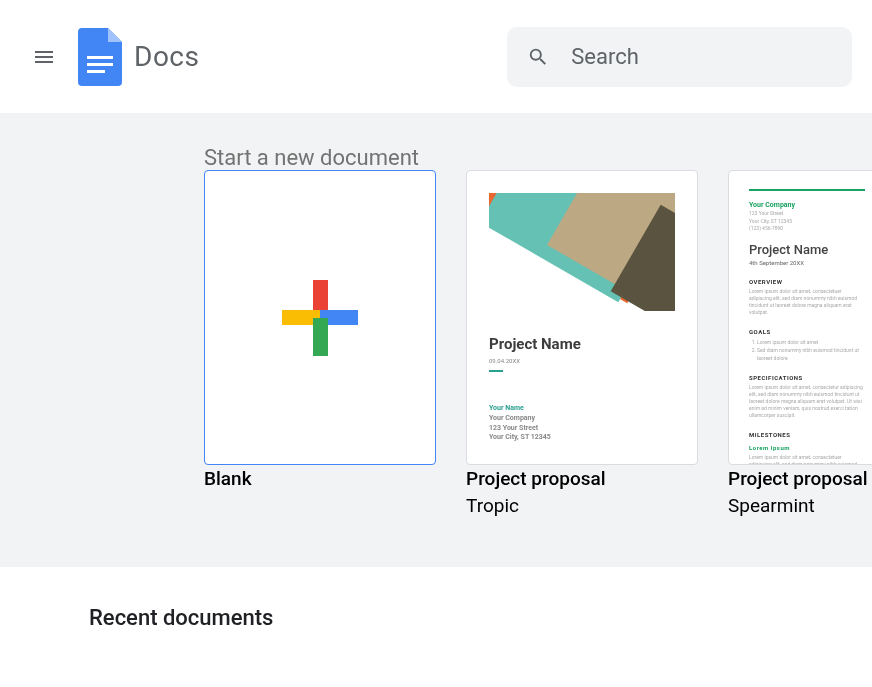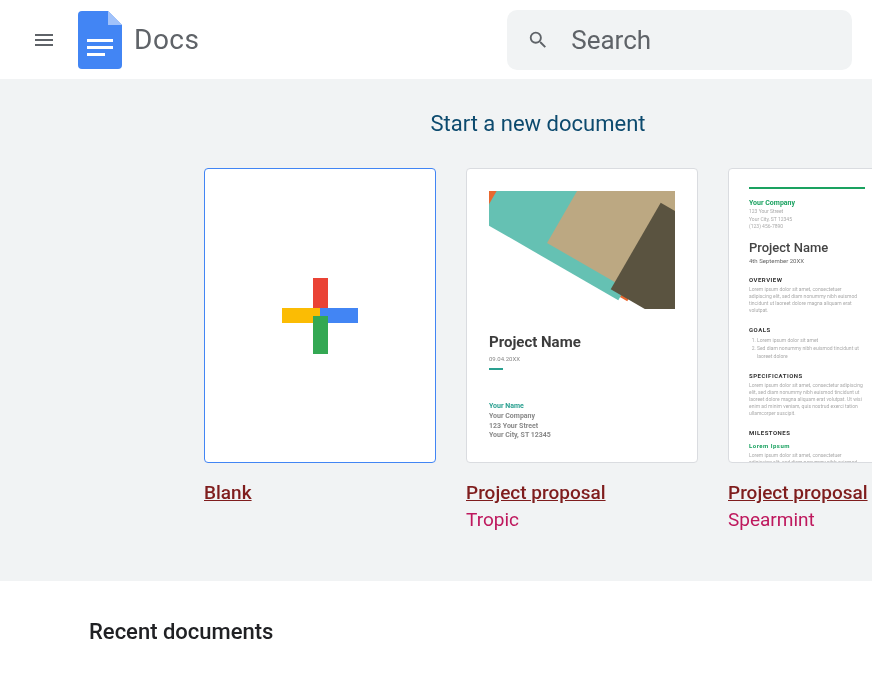--- a/index.html
+++ b/index.html
@@ -4,21 +4,21 @@
   <style>
     * { margin: 0; padding: 0; box-sizing: border-box; }
     body {
       font-family: 'Google Sans', Roboto, Arial, sans-serif;
       background: #fff;
       width: 872px;
       height: 687px;
       overflow: hidden;
     }
     .header {
-      height: 79px;
+      height: 113px;
       display: flex;
       align-items: center;
       padding: 0 20px;
       background: #fff;
     }
     .menu-btn {
       width: 48px;
       height: 48px;
       display: flex;
       align-items: center;
@@ -49,40 +49,38 @@
       padding: 0 20px;
     }
     .search-icon {
       color: #5f6368;
       margin-right: 22px;
     }
     .search-input {
       border: none;
       background: transparent;
       outline: none;
-      font-size: 26px;
+      font-size: 22px;
       color: #5f6368;
       width: 100%;
       font-family: inherit;
     }
     .search-input::placeholder {
       color: #5f6368;
     }
     .template-section {
       background: #f1f3f4;
       padding: 32px 0 50px 0;
     }
     .section-inner {
       padding-left: 204px;
     }
     .section-label {
       font-size: 22px;
-      color: #0c4a6e;
-      margin-bottom: 32px;
-      text-align: center;
+      color: #737373;
     }
     .templates-row {
       display: flex;
       gap: 30px;
     }
     .template-card {
       cursor: pointer;
     }
     .template-thumb {
       width: 232px;
@@ -94,28 +92,27 @@
       align-items: center;
       justify-content: center;
       position: relative;
       overflow: hidden;
     }
     .template-card:first-child .template-thumb {
       border: 1px solid #4285f4;
     }
     .template-title {
       font-size: 19px;
-      color: #7f1d1d;
-      margin-top: 18px;
+      color: #000000;
+      margin-top: 2px;
       font-weight: 500;
-      text-decoration: underline;
     }
     .template-subtitle {
       font-size: 19px;
-      color: #be185d;
+      color: #000000;
       margin-top: 4px;
     }
     .plus-icon {
       position: relative;
       width: 76px;
       height: 76px;
     }
     .plus-arm {
       position: absolute;
     }

